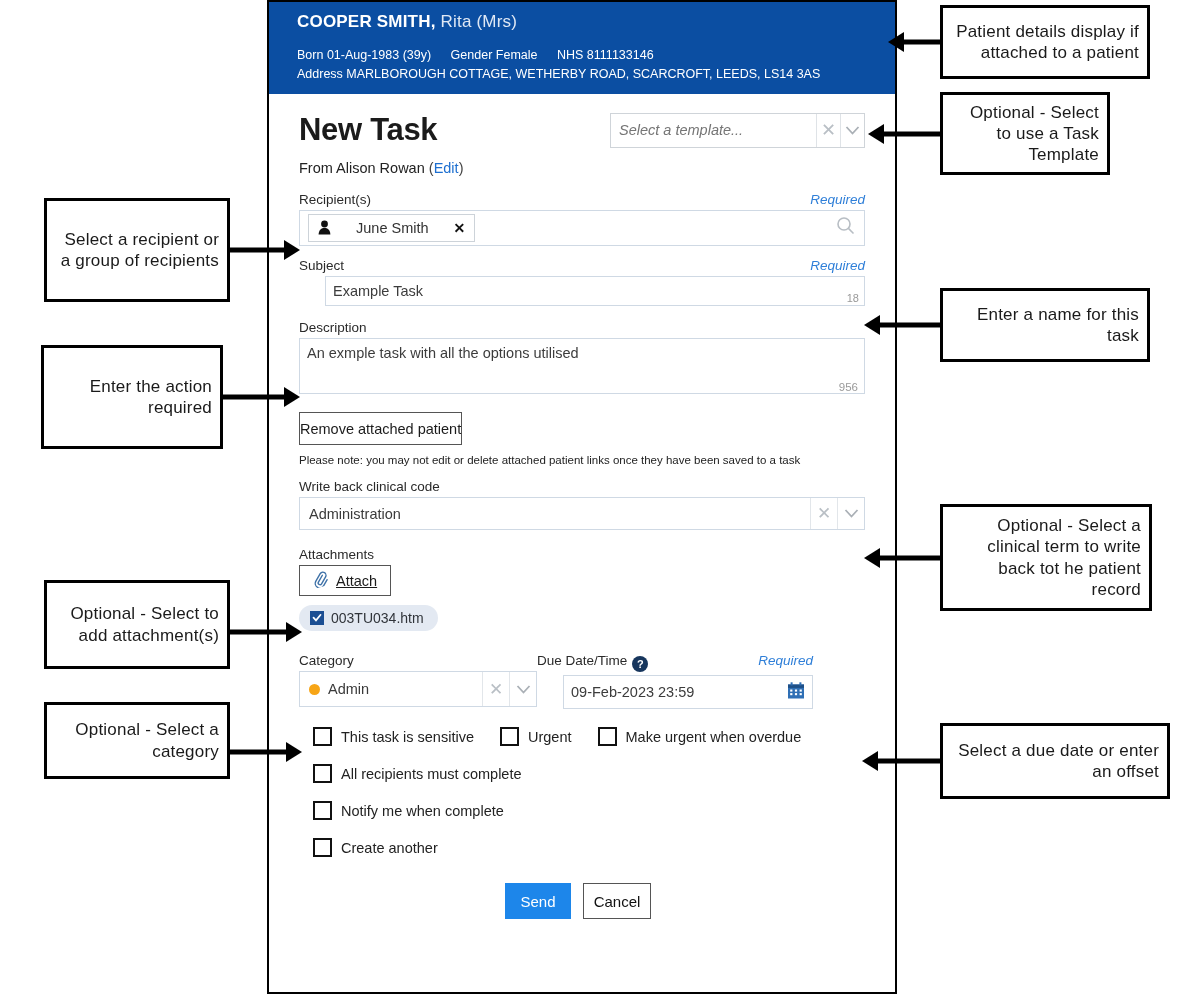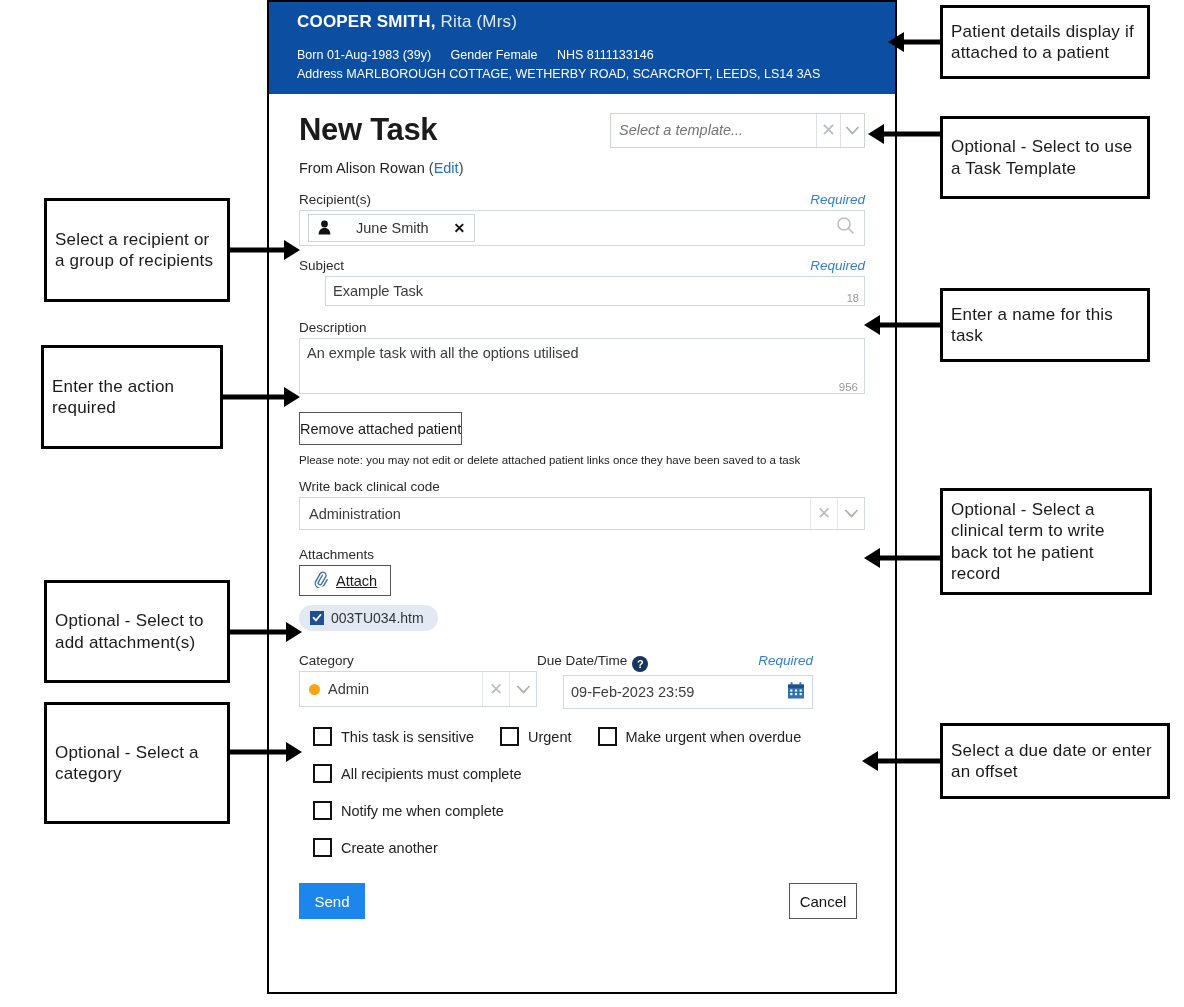--- a/index.html
+++ b/index.html
@@ -3,21 +3,21 @@
 <meta charset="utf-8">
 <style>
   html,body{margin:0;padding:0;}
   body{
     width:1184px;height:1007px;position:relative;background:#ffffff;
     font-family:"Liberation Sans",sans-serif;overflow:hidden;
   }
   
   .callout{
     position:absolute;box-sizing:border-box;border:3px solid #000;background:#fff;
-    display:flex;align-items:center;justify-content:center;text-align:left;
+    display:flex;align-items:center;justify-content:center;text-align:right;
     font-family:"Liberation Sans",sans-serif;font-size:17px;color:#1a1a1a;
     line-height:1.25;padding:4px 8px;letter-spacing:.2px;
   }
   .arrow{position:absolute;height:0;}
   .arrow .shaft{position:absolute;top:50%;height:5px;background:#000;transform:translateY(-50%);}
   .arrow .head{position:absolute;top:50%;width:0;height:0;transform:translateY(-50%);
     border-top:10px solid transparent;border-bottom:10px solid transparent;}
   .arrow.right .head{border-left:16px solid #000;right:0;}
   .arrow.left  .head{border-right:16px solid #000;left:0;}
 
@@ -105,21 +105,21 @@
     margin-left:5px;vertical-align:-3px;cursor:pointer;}
 
   .cal-ico{position:absolute;right:8px;top:50%;transform:translateY(-50%);
     color:#2f6fb5;font-size:17px;cursor:pointer;line-height:1;}
 
   .cb-row{display:flex;align-items:center;margin-top:18px;}
   .cb{width:19px;height:19px;border:2px solid #111;background:#fff;box-sizing:border-box;
     display:inline-block;cursor:pointer;flex:none;}
   .cb-lbl{font-size:14.5px;color:#222;margin-left:9px;margin-right:26px;white-space:nowrap;}
 
-  .btn-row{display:flex;justify-content:space-between;gap:12px;margin-top:26px;padding-right:8px;}
+  .btn-row{display:flex;justify-content:center;gap:12px;margin-top:26px;padding-right:8px;}
   .btn-send{background:#1d86ea;border:none;color:#fff;font-size:15px;height:36px;width:66px;
     font-family:"Liberation Sans",sans-serif;cursor:pointer;}
   .btn-cancel{background:#fff;border:1px solid #555;color:#111;font-size:15px;height:36px;width:68px;
     font-family:"Liberation Sans",sans-serif;cursor:pointer;}
 </style>
 </head>
 <body>
 
 <div id="app-panel">
 
@@ -330,33 +330,33 @@
 
   </div>
 </div>
 
 <div class="callout" style="left:940px;top:5px;width:210px;height:74px;">Patient details display if attached to a patient</div>
 <div class="arrow left" style="left:888px;top:42px;width:52px;">
   <span class="shaft" style="left:14px;right:0;"></span>
     <span class="head"></span>
 </div>
 
-<div class="callout" style="left:940px;top:92px;width:210px;height:83px;margin-top:24px;">Optional - Select to use a Task Template</div>
+<div class="callout" style="left:940px;top:92px;width:170px;height:83px;">Optional - Select to use a Task Template</div>
 <div class="arrow left" style="left:868px;top:134px;width:72px;">
   <span class="shaft" style="left:14px;right:0;"></span>
     <span class="head"></span>
 </div>
 
 <div class="callout" style="left:940px;top:288px;width:210px;height:74px;">Enter a name for this task</div>
 <div class="arrow left" style="left:864px;top:325px;width:76px;">
   <span class="shaft" style="left:14px;right:0;"></span>
     <span class="head"></span>
 </div>
 
-<div class="callout" style="left:940px;top:488px;width:212px;height:107px;">Optional - Select a clinical term to write back tot he patient record</div>
+<div class="callout" style="left:940px;top:504px;width:212px;height:107px;">Optional - Select a clinical term to write back tot he patient record</div>
 <div class="arrow left" style="left:864px;top:558px;width:76px;">
   <span class="shaft" style="left:14px;right:0;"></span>
     <span class="head"></span>
 </div>
 
 <div class="callout" style="left:940px;top:723px;width:230px;height:76px;">Select a due date or enter an offset</div>
 <div class="arrow left" style="left:862px;top:761px;width:78px;">
   <span class="shaft" style="left:14px;right:0;"></span>
     <span class="head"></span>
 </div>
@@ -366,23 +366,23 @@
   <span class="shaft" style="left:0;right:14px;"></span>
     <span class="head"></span>
 </div>
 
 <div class="callout" style="left:41px;top:345px;width:182px;height:104px;">Enter the action required</div>
 <div class="arrow right" style="left:223px;top:397px;width:77px;">
   <span class="shaft" style="left:0;right:14px;"></span>
     <span class="head"></span>
 </div>
 
-<div class="callout" style="left:44px;top:580px;width:186px;height:103px;">Optional - Select to add attachment(s)</div>
+<div class="callout" style="left:44px;top:580px;width:186px;height:89px;">Optional - Select to add attachment(s)</div>
 <div class="arrow right" style="left:230px;top:632px;width:72px;">
   <span class="shaft" style="left:0;right:14px;"></span>
     <span class="head"></span>
 </div>
 
-<div class="callout" style="left:44px;top:702px;width:186px;height:122px;">Optional - Select a category</div>
+<div class="callout" style="left:44px;top:702px;width:186px;height:77px;">Optional - Select a category</div>
 <div class="arrow right" style="left:230px;top:752px;width:72px;">
   <span class="shaft" style="left:0;right:14px;"></span>
     <span class="head"></span>
 </div>
 
 </body></html>

